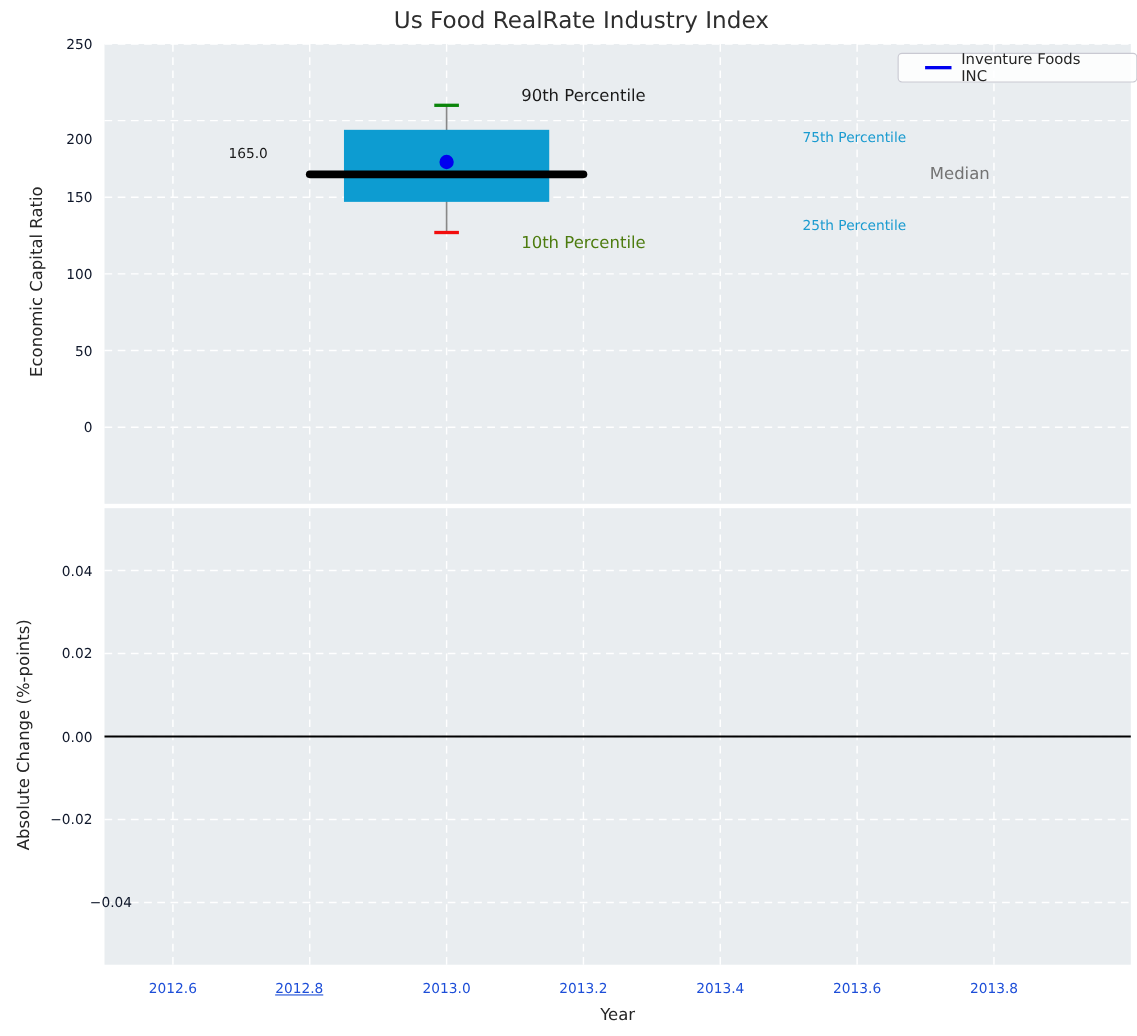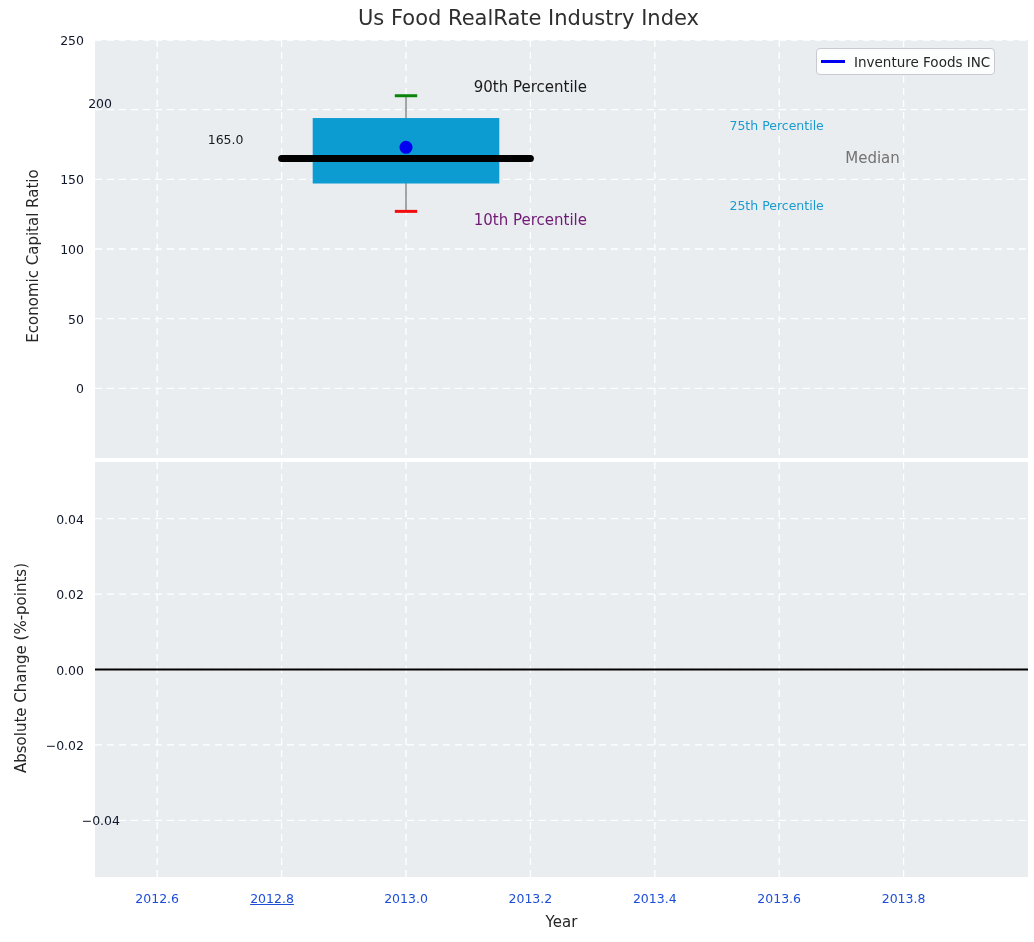--- a/index.html
+++ b/index.html
@@ -50,21 +50,21 @@
     white-space:nowrap;
   }
   .annot{
     position:absolute;
     white-space:nowrap;
     text-align:center;
   }
   #legend{
     position:absolute;left:816px;top:48px;height:27px;
     display:inline-flex;align-items:center;
-    padding:0 4px;gap:9px;
+    padding:0 24px;gap:9px;
     background:rgba(255,255,255,0.85);
     border:1px solid #c9c9d2;border-radius:4px;
     box-sizing:border-box;
   }
   #legend .legend-line{
     display:inline-block;width:24px;height:3px;
     background:#0000f0;
   }
   #legend .legend-text{
     font-size:13.5px;color:#262626;
@@ -121,34 +121,34 @@
   <div id="legend">
     <span class="legend-line"></span>
     <span class="legend-text">Inventure Foods INC</span>
   </div>
 
   <div id="generated">
       <div class="ytick" style="top: 388.333px;">0</div>
       <div class="ytick" style="top: 318.667px;">50</div>
       <div class="ytick" style="top: 249px;">100</div>
       <div class="ytick" style="top: 179.333px;">150</div>
-      <div class="ytick" style="top: 103px; margin-left: 28px;">200</div>
+      <div class="ytick" style="top: 126px;">200</div>
       <div class="ytick" style="top: 40px;">250</div>
       <div class="ytick" style="top: 820.409px; padding-left: 36px;">−0.04</div>
       <div class="ytick" style="top: 744.955px;">−0.02</div>
       <div class="ytick" style="top: 669.5px;">0.00</div>
       <div class="ytick" style="top: 594.045px;">0.02</div>
       <div class="ytick" style="top: 518.591px;">0.04</div>
       <div class="xtick" style="left: 157.2px;">2012.6</div>
       <div class="xtick" style="left: 272px; text-decoration: underline;">2012.8</div>
       <div class="xtick" style="left: 406px;">2013.0</div>
       <div class="xtick" style="left: 530.4px;">2013.2</div>
       <div class="xtick" style="left: 654.8px;">2013.4</div>
       <div class="xtick" style="left: 779.2px;">2013.6</div>
       <div class="xtick" style="left: 903.6px;">2013.8</div>
       <div class="annot" style="left: 530.4px; top: 87.3733px; color: rgb(26, 26, 26); font-size: 15px; transform: translate(-50%, -50%);">90th Percentile</div>
-      <div class="annot" style="left: 530.4px; top: 219.74px; color: #701a75; font-size: 15px; transform: translate(-50%, -50%);">10th Percentile</div>
+      <div class="annot" style="left: 530.4px; top: 219.74px; color: #4d7c0f; font-size: 15px; transform: translate(-50%, -50%);">10th Percentile</div>
       <div class="annot" style="left: 729.44px; top: 124.993px; color: rgb(26, 155, 208); font-size: 12.5px; transform: translate(0px, -50%);">75th Percentile</div>
       <div class="annot" style="left: 729.44px; top: 169px; color: rgb(26, 155, 208); font-size: 12.5px; transform: translate(0px, -50%); margin-top: 36px;">25th Percentile</div>
       <div class="annot" style="left: 872.5px; top: 158.433px; color: #737373; font-size: 15px; transform: translate(-50%, -50%);">Median</div>
       <div class="annot" style="left: 225.62px; top: 138.927px; color: rgb(26, 26, 26); font-size: 12.5px; transform: translate(-50%, -50%);">165.0</div>
     </div>
 </div>
 
 </body></html>

